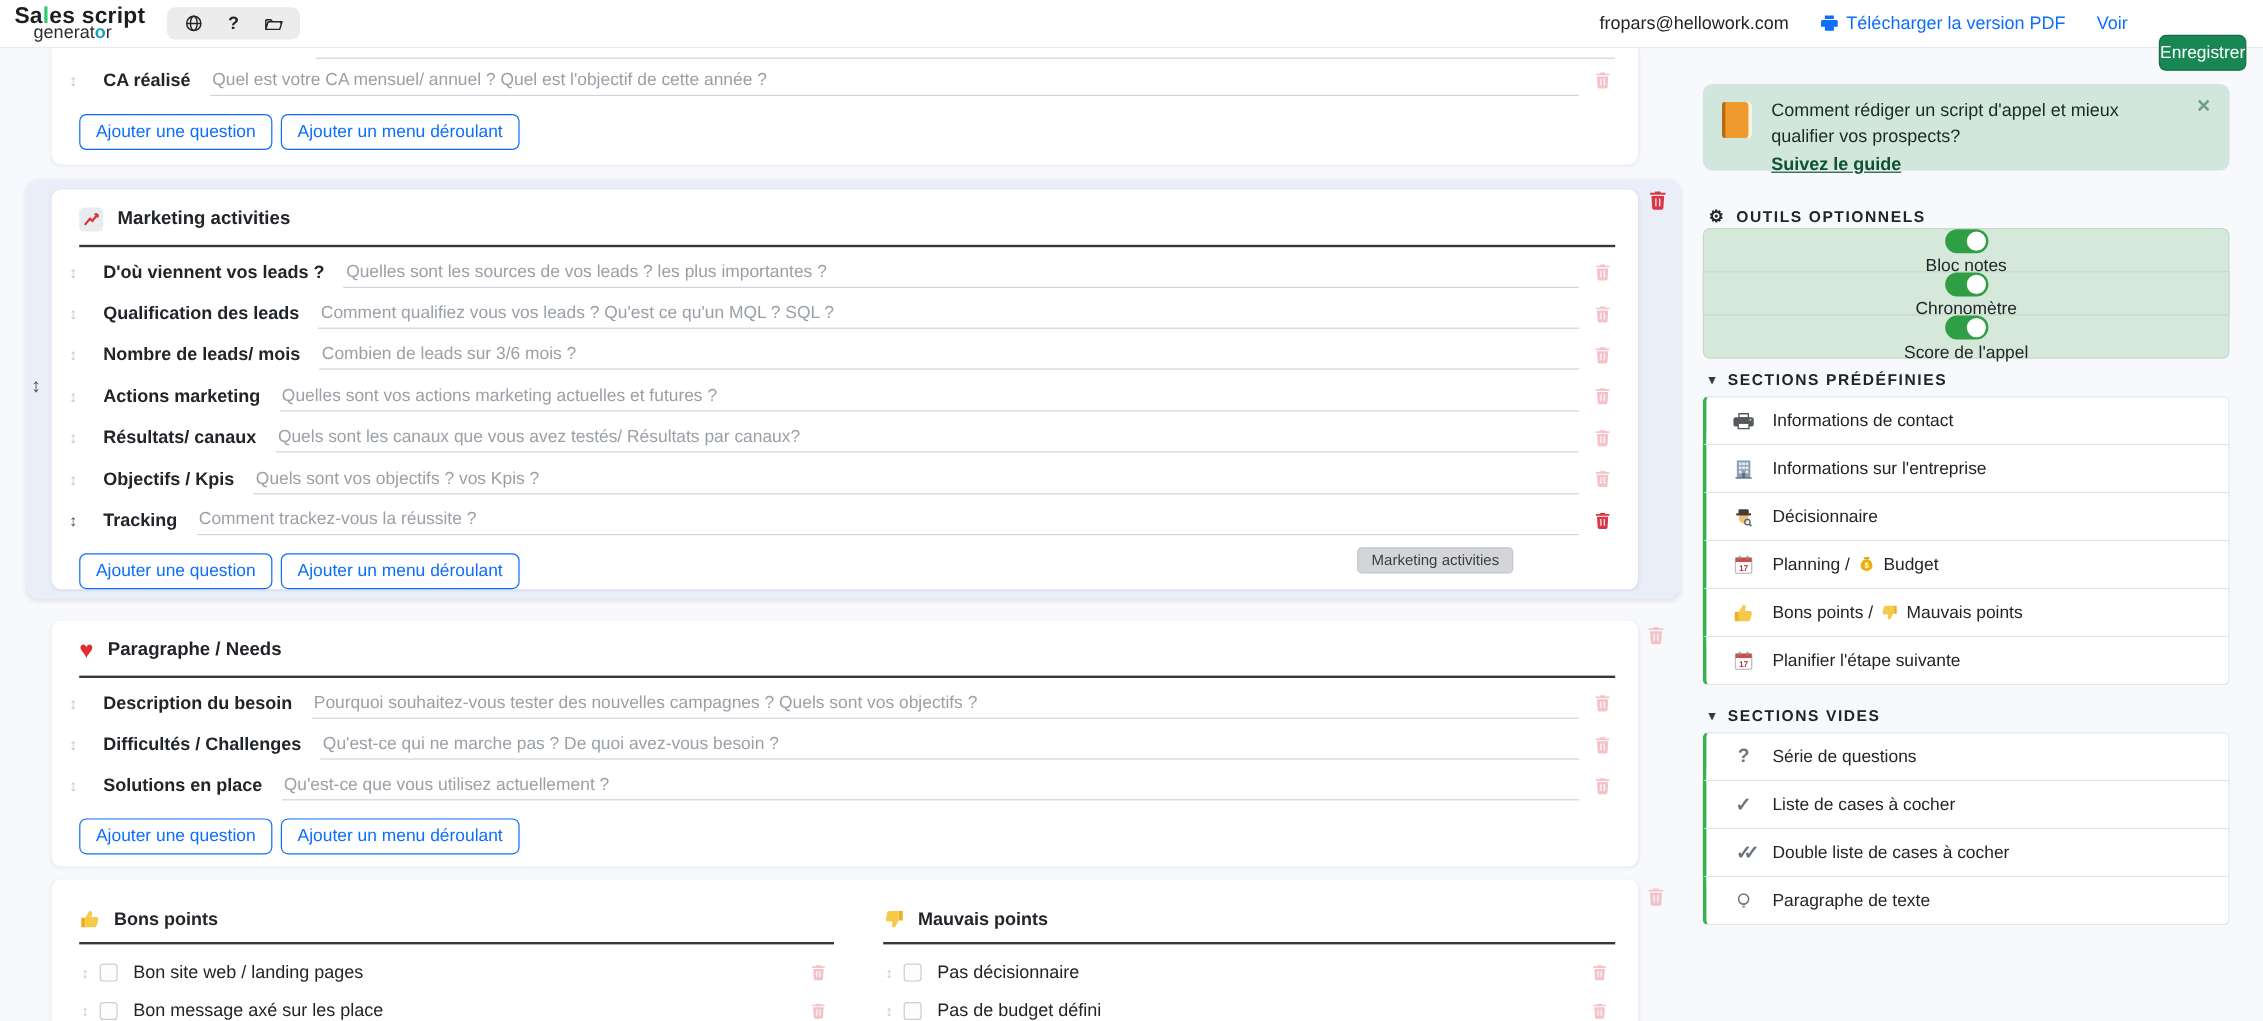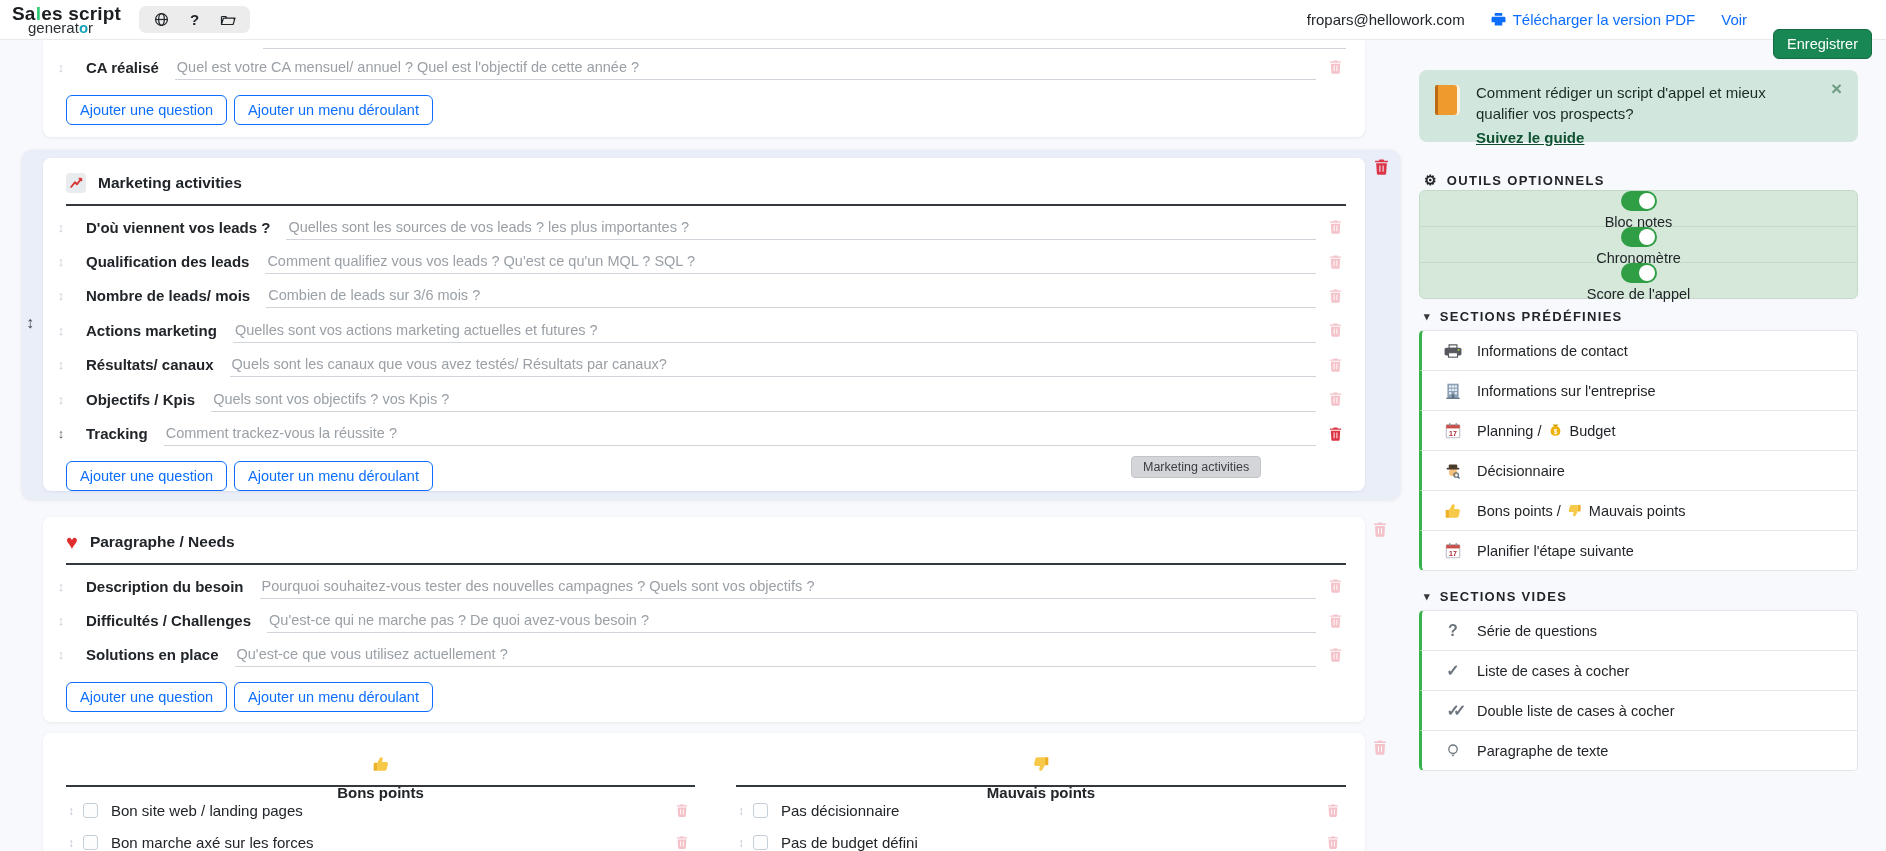--- a/index.html
+++ b/index.html
@@ -14,21 +14,21 @@
   .logo .l1 { font-size:19px; font-weight:700; color:#1b1e21; letter-spacing:.2px; }
   .logo .l1 .acc { color:#2ecc71; }
   .logo .l2 { font-size:15px; color:#2b2f33; margin-top:-3px; margin-left:16px; }
   .logo .l2 .acc { color:#17a2b8; font-weight:700; }
   .iconbox { display:flex; align-items:center; gap:21px; background:#ececec; border-radius:7px; height:27px; padding:0 14px; }
   .iconbox .tico { display:flex; align-items:center; justify-content:center; width:16px; height:16px; color:#212529; cursor:pointer; }
   .iconbox .qmark { font-weight:700; font-size:15px; color:#212529; cursor:pointer; }
   .tb-right { margin-left:auto; display:flex; align-items:center; gap:26px; }
   .tb-email { font-size:15px; color:#212529; }
   .tb-link { font-size:15px; color:#0d6efd; text-decoration:none; display:flex; align-items:center; gap:7px; cursor:pointer; }
-  .btn-save { background:#198754; border:1px solid #146c43; color:#fff; font-size:14.5px; padding:6px 13px;
+  .btn-save { background:#198754; border:1px solid #146c43; color:#fff; font-size:14.5px; padding:6px 0;
               border-radius:6px; cursor:pointer; font-family:inherit;margin-top:48px; }
 
   
   .card { position:absolute; background:#fff; border-radius:8px; box-shadow:0 1px 3px rgba(16,24,40,.07); }
   .qrow { display:flex; align-items:center; height:34.4px; padding-left:11px; }
   .drag { width:14px; text-align:center; font-size:13px; color:#c3cad3; cursor:grab; user-select:none; }
   .drag.dark { color:#495057; font-weight:700; }
   .qlabel { margin-left:18px; font-size:15px; font-weight:600; color:#212529; white-space:nowrap; }
   .qinput { flex:1; margin-left:16px; margin-right:12px; border:none; border-bottom:1px solid #cfd5db;
             background:transparent; font-size:14.5px; color:#8b5cf6; padding:4px 2px; outline:none; font-family:inherit; }
@@ -53,21 +53,21 @@
   .page-trash { position:absolute; width:16px; height:17px; color:#f4c2c9; cursor:pointer; }
   .page-trash svg { width:16px; height:17px; }
   .wrap-handle { position:absolute; left:26px; top:314px; font-size:16px; color:#495057; font-weight:700; cursor:grabbing; }
   .tooltip { position:absolute; left:1131px; top:456px; background:rgba(210,211,214,.95); border:1px solid #c2c4c7;
              border-radius:4px; padding:3px 11px; font-size:12.5px; color:#3c4043; }
 
   
   .cols { display:flex; padding:22px 0 0 23px; }
   .col1 { width:629px; margin-right:41px; }
   .col2 { width:610px; }
-  .col-head { display:flex; align-items:center; gap:11px; height:22px;flex-direction:column; }
+  .col-head { display:flex; align-items:center; gap:11px; height:22px; }
   .col-title { font-size:15px; font-weight:600; color:#212529; }
   .col-line { height:2px; background:#32383e; margin-top:8px; }
   .ckrow { display:flex; align-items:center; height:29px; margin-top:3px; }
   .ckrow .drag { width:10px; font-size:12px; }
   .ckbox { width:15px; height:15px; border:1.5px solid #c6ced6; border-radius:3px; background:#fdfdfd; margin-left:7px; flex:none; cursor:pointer; }
   .cklabel { margin-left:13px; font-size:15px; color:#212529; }
   .cktrash { margin-left:auto; margin-right:6px; width:14px; height:15px; color:#f4c2c9; cursor:pointer; }
   .cktrash svg { width:14px; height:15px; }
 
   
@@ -330,21 +330,21 @@
           <span class="cklabel">Bon site web / landing pages</span>
           <span class="cktrash">
               <svg viewBox="0 0 16 16">
                 <path fill="currentColor" d="M6 1h4l.5 1H14v1.5H2V2h3.5zM3 4.5h10L12.4 14a1.5 1.5 0 0 1-1.5 1.3H5.1A1.5 1.5 0 0 1 3.6 14zM6 6.5v6h1v-6zm3 0v6h1v-6z"></path>
               </svg>
             </span>
         </div>
         <div class="ckrow">
           <span class="drag">↕</span>
           <span class="ckbox"></span>
-          <span class="cklabel">Bon marche axé sur les forces</span>
+          <span class="cklabel">Bon message axé sur les place</span>
           <span class="cktrash">
               <svg viewBox="0 0 16 16">
                 <path fill="currentColor" d="M6 1h4l.5 1H14v1.5H2V2h3.5zM3 4.5h10L12.4 14a1.5 1.5 0 0 1-1.5 1.3H5.1A1.5 1.5 0 0 1 3.6 14zM6 6.5v6h1v-6zm3 0v6h1v-6z"></path>
               </svg>
             </span>
         </div>
       </div>
       <div class="col2">
         <div class="col-head">
           <span class="ico">
@@ -447,50 +447,50 @@
             </g>
             <rect x="7" y="11" width="2" height="3.5" fill="#5d6c7b"></rect>
             <rect x="2" y="14" width="12" height="1" fill="#5d6c7b"></rect>
           </svg>
       </span>
       <span class="slabel">Informations sur l'entreprise</span>
     </div>
     <div class="sitem">
       <span class="ico">
         <svg viewBox="0 0 16 16" width="18" height="18">
+            <circle cx="8" cy="9" r="3.6" fill="#f3c07f"></circle>
+            <rect x="4.2" y="2.2" width="7.6" height="3.4" rx="1" fill="#4a3b2a"></rect>
+            <rect x="2.4" y="5" width="11.2" height="1.7" rx=".8" fill="#4a3b2a"></rect>
+            <circle cx="10.8" cy="11.6" r="2" fill="none" stroke="#56687a" stroke-width="1"></circle>
+            <line x1="12.3" y1="13.1" x2="13.8" y2="14.6" stroke="#56687a" stroke-width="1.2"></line>
+          </svg>
+      </span>
+      <span class="slabel">Décisionnaire</span>
+    </div>
+    <div class="sitem">
+      <span class="ico">
+        <svg viewBox="0 0 16 16" width="18" height="18">
             <rect x="2" y="2.5" width="12" height="11.5" rx="1.2" fill="#fff" stroke="#b9c0c8"></rect>
             <path d="M2 2.5h12v3.2H2z" fill="#c9504a"></path>
             <rect x="4.5" y="1" width="1.2" height="2.5" fill="#8d9096"></rect>
             <rect x="10.3" y="1" width="1.2" height="2.5" fill="#8d9096"></rect>
             <text x="8" y="12" font-size="6.2" font-weight="bold" fill="#b02a37" text-anchor="middle">17</text>
           </svg>
       </span>
       <span class="slabel">
         <span>Planning /</span>
         <span class="ico" style="width:16px;height:16px;margin:0;">
           <svg viewBox="0 0 16 16" width="15" height="15">
               <path d="M6.2 3.2 5 1.5h6l-1.2 1.7z" fill="#c9a008"></path>
               <path d="M8 3.2c3.2 0 5.2 2.6 5.2 5.8 0 2.8-2.1 4.6-5.2 4.6S2.8 11.8 2.8 9c0-3.2 2-5.8 5.2-5.8z" fill="#edb008"></path>
               <text x="8" y="11.4" font-size="7" font-weight="bold" fill="#fff" text-anchor="middle">$</text>
             </svg>
         </span>
         <span>Budget</span>
       </span>
-    </div>
-    <div class="sitem">
-      <span class="ico">
-        <svg viewBox="0 0 16 16" width="18" height="18">
-            <circle cx="8" cy="9" r="3.6" fill="#f3c07f"></circle>
-            <rect x="4.2" y="2.2" width="7.6" height="3.4" rx="1" fill="#4a3b2a"></rect>
-            <rect x="2.4" y="5" width="11.2" height="1.7" rx=".8" fill="#4a3b2a"></rect>
-            <circle cx="10.8" cy="11.6" r="2" fill="none" stroke="#56687a" stroke-width="1"></circle>
-            <line x1="12.3" y1="13.1" x2="13.8" y2="14.6" stroke="#56687a" stroke-width="1.2"></line>
-          </svg>
-      </span>
-      <span class="slabel">Décisionnaire</span>
     </div>
     <div class="sitem">
       <span class="ico">
         <svg viewBox="0 0 16 16" width="18" height="18">
             <path d="M1.5 7h3v7h-3z" fill="#eeb026"></path>
             <path d="M5.5 14h5.6c1 0 1.8-.7 2-1.6l1-4.2c.2-1-.5-1.9-1.5-1.9H9l.6-2.7c.2-.9-.5-1.7-1.4-1.7-.5 0-.9.2-1.1.6L4.5 7v7z" fill="#f7c948"></path>
           </svg>
       </span>
       <span class="slabel">
         <span>Bons points /</span>

